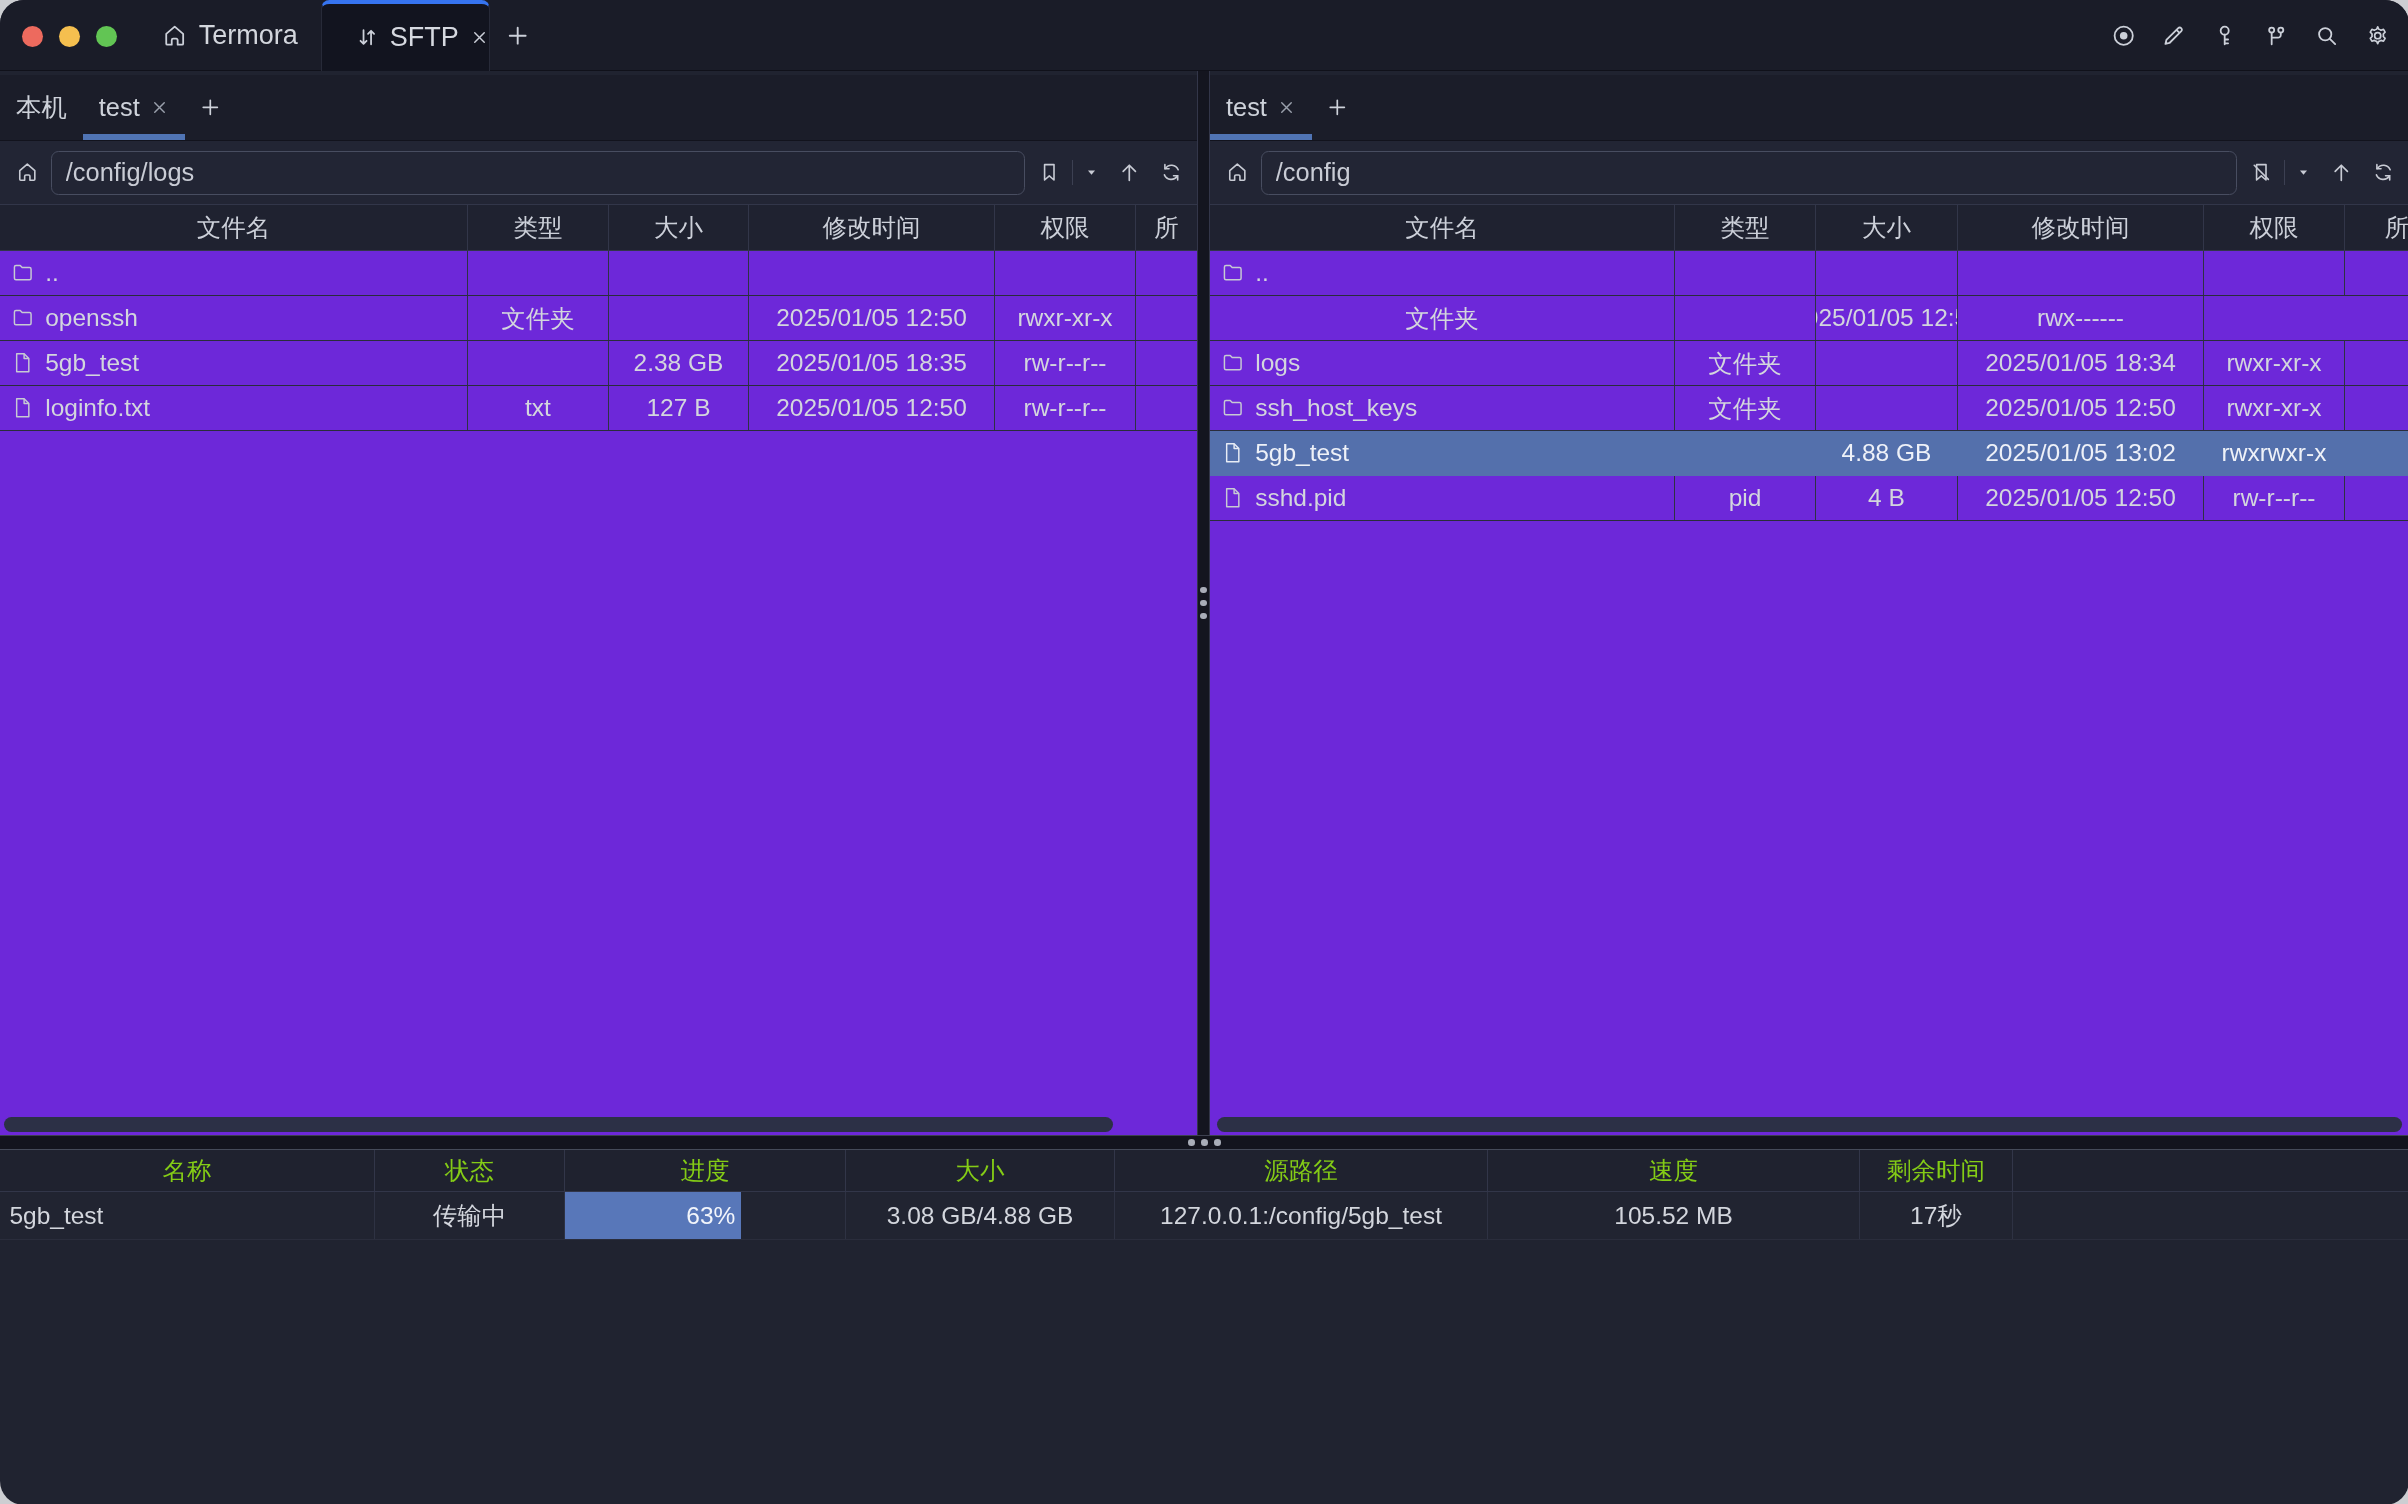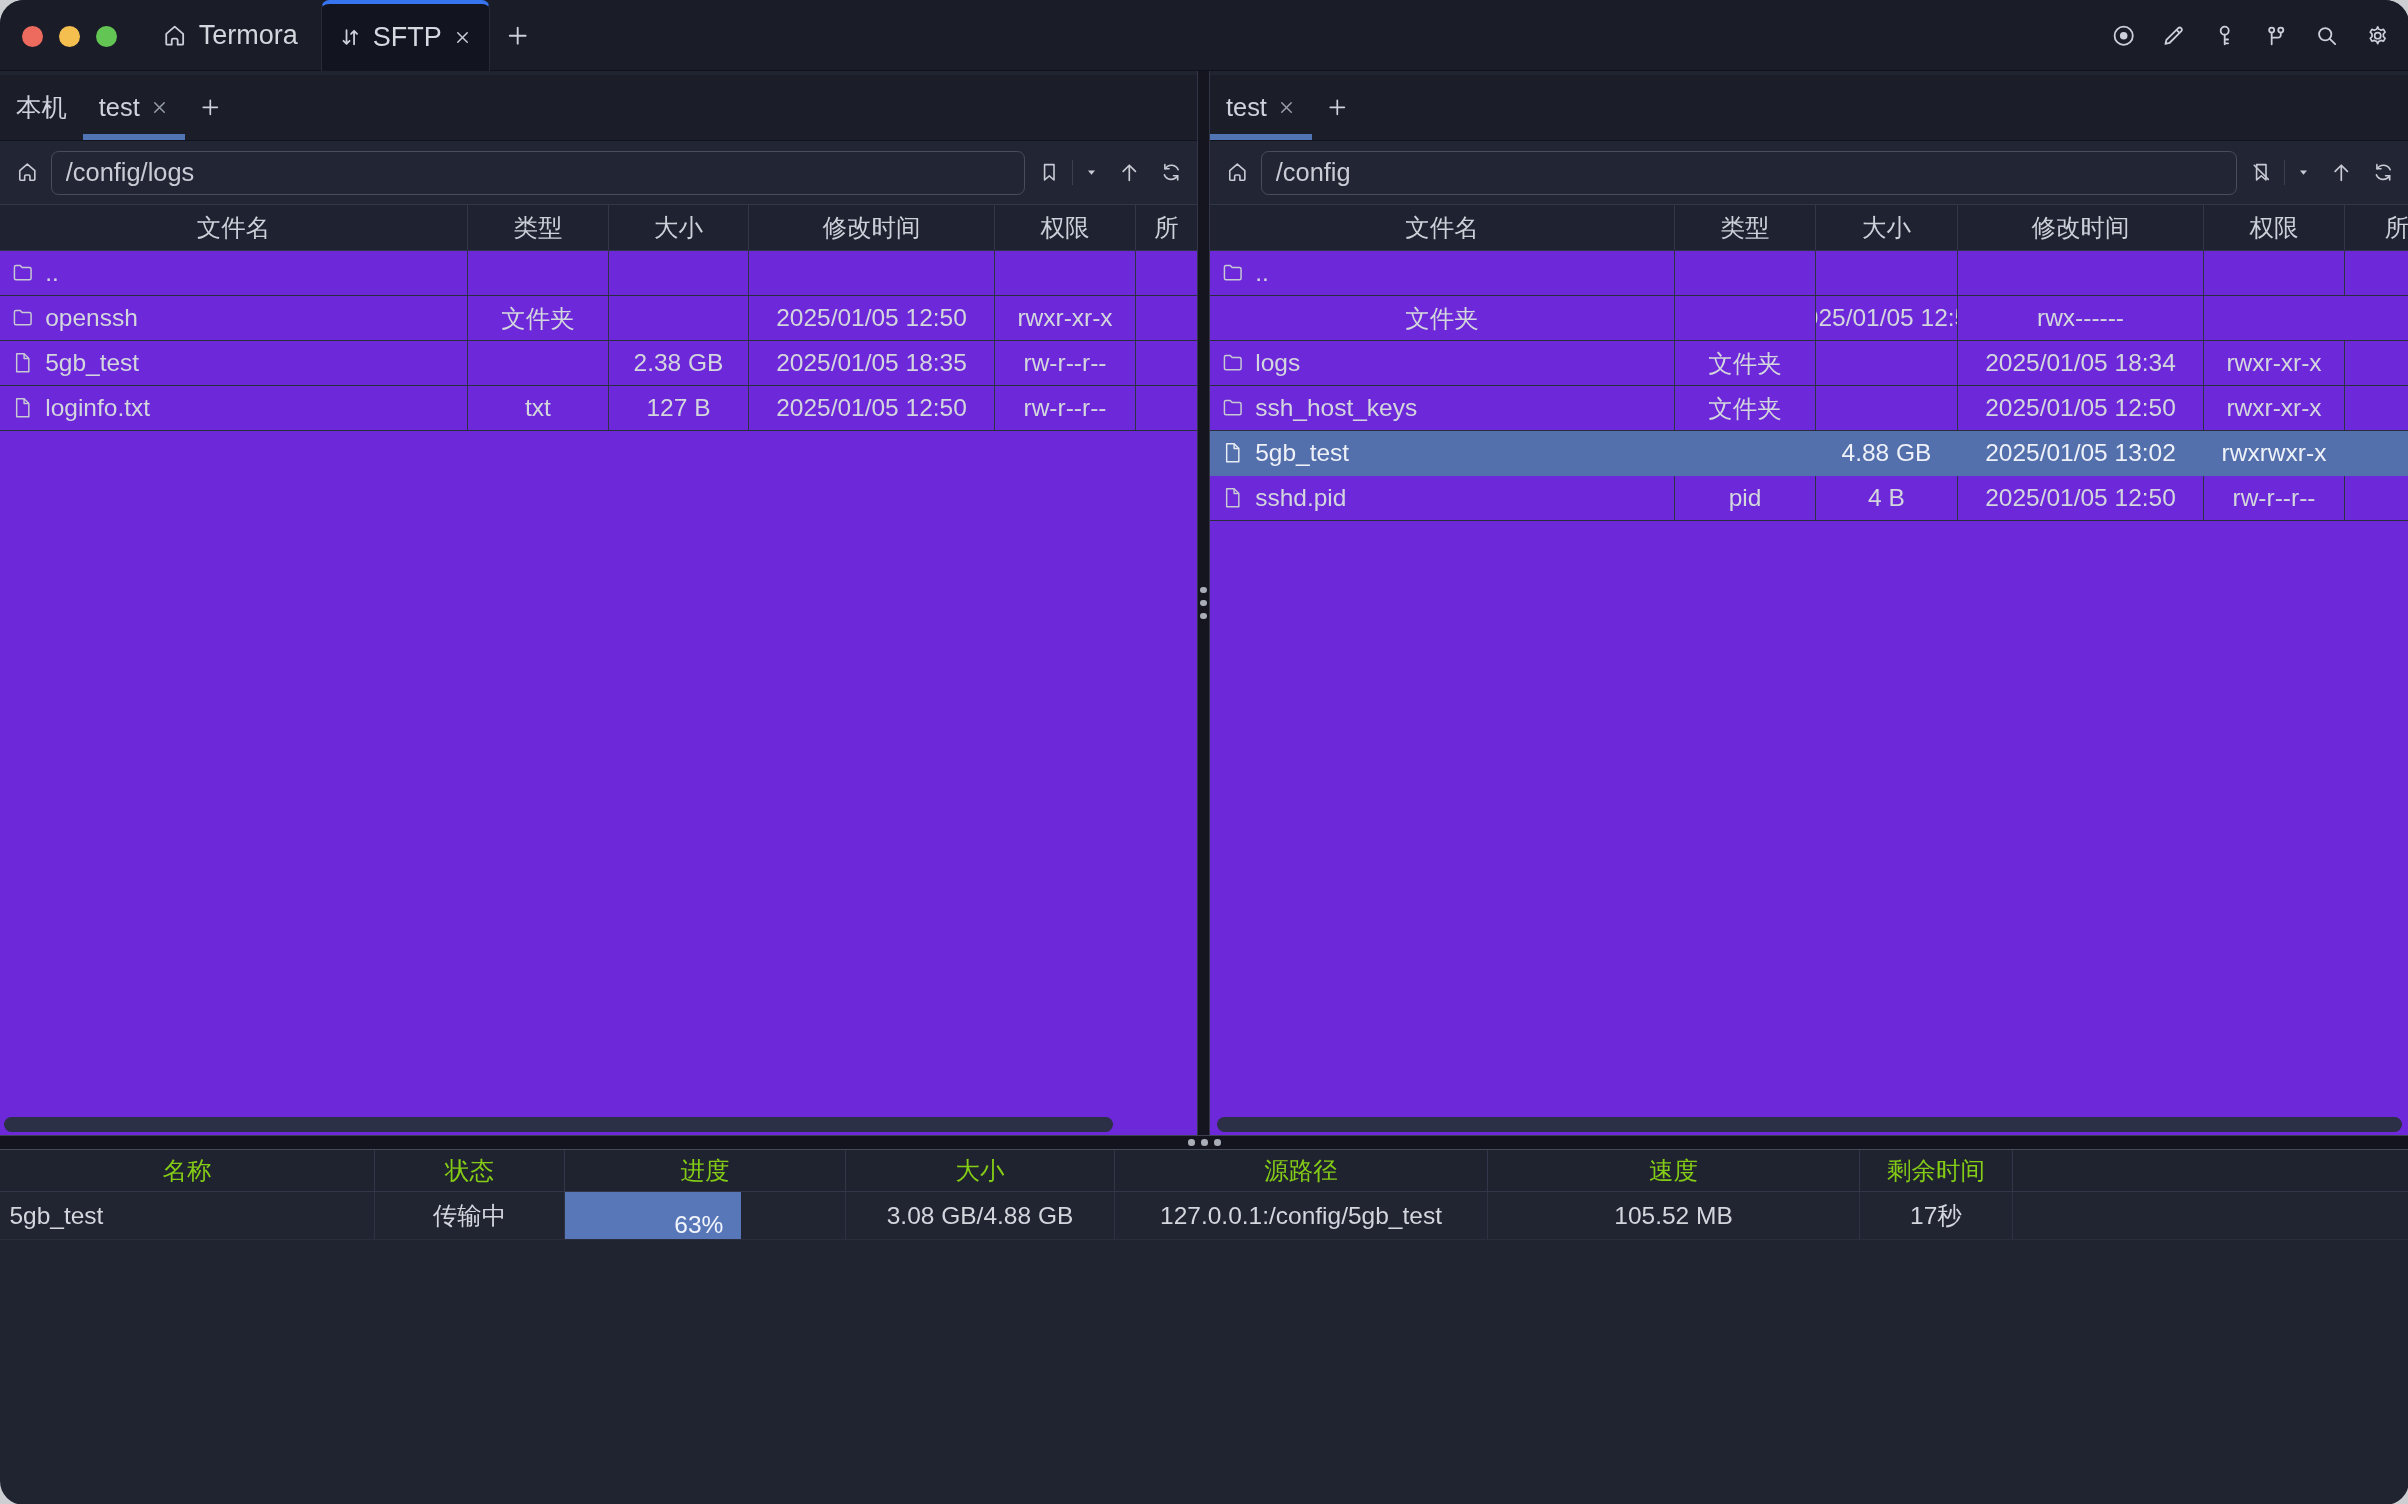--- a/index.html
+++ b/index.html
@@ -5,21 +5,21 @@
   *{box-sizing:border-box;margin:0;padding:0}
   html,body{width:2409px;height:1505px}
   body{background:#cdced2;font-family:"Liberation Sans","DejaVu Sans",sans-serif;position:relative;overflow:hidden}
   .window{position:absolute;inset:0;border-radius:24px;overflow:hidden;background:#202330}
 
   
   .titlebar{position:absolute;left:0;top:0;right:0;height:71px;background:#1a1c28;border-bottom:0.9px solid #10111a}
   .traffic{position:absolute;top:26px;left:21.7px;display:flex;gap:16px}
   .traffic span{width:21px;height:21px;border-radius:50%;display:block}
   .app-home{position:absolute;left:162px;top:0;height:71px;display:flex;align-items:center;gap:11.3px;color:#d3d6dd;font-size:27px}
-  .sftp-tab{position:absolute;left:321px;top:0;width:169px;height:71px;background:#12141f;border:0.9px solid #272a38;border-bottom:none;border-top:4.7px solid #3674f0;border-radius:8.5px 8.5px 0 0;display:flex;align-items:center;justify-content:center;gap:11.3px;color:#d6d9e0;font-size:27px}
+  .sftp-tab{position:absolute;left:321px;top:0;width:169px;height:71px;background:#12141f;border:0.9px solid #272a38;border-bottom:none;border-top:4.7px solid #3674f0;border-radius:8.5px 8.5px 0 0;display:flex;align-items:center;justify-content:flex-end;gap:11.3px;color:#d6d9e0;font-size:27px}
   .tab-plus{position:absolute;left:497px;top:0;height:71px;display:flex;align-items:center;padding:0 7.5px}
   .tb-actions{position:absolute;right:19px;top:0;height:71px;display:flex;align-items:center;gap:25.4px}
   .icon-btn{display:flex;align-items:center;justify-content:center;background:none;border:none;cursor:default}
   .icon-btn svg{display:block;color:#ccd0d9}
   .i27 svg{width:25.4px;height:25.4px}
   .i24 svg{width:22.6px;height:22.6px}
   .i20 svg{width:19px;height:19px}
   .i14 svg{width:13px;height:13px}
 
   
@@ -68,21 +68,21 @@
   .transfer{position:absolute;left:0;right:0;top:1149px}
   .tt-header,.tt-row{display:grid;grid-template-columns:375px 190px 281px 269px 373px 372px 153px 138px 1fr}
   .tt-header{height:43px;background:#1f222f;border-top:0.9px solid #454a59;border-bottom:0.9px solid #323649;color:#84cc16;font-size:24.5px}
   .tt-header .cell{display:flex;align-items:center;justify-content:center;border-right:0.9px solid #323649;overflow:hidden;white-space:nowrap}
   .tt-header .cell:last-child{border-right:none}
   .tt-row{height:48px;background:#212431;color:#d3d6dd;font-size:24.5px;border-bottom:0.9px solid #2a2d3c}
   .tt-row .cell{display:flex;align-items:center;justify-content:center;border-right:0.9px solid #2e3243;overflow:hidden;white-space:nowrap}
   .tt-row .cell:last-child{border-right:none}
   .tt-row .cell.tname{justify-content:flex-start;padding-left:9.4px}
   .tt-row .cell.tprog{display:block;position:relative;padding:0}
-  .tprog .fill{position:absolute;left:0;top:0;bottom:0;background:#5877b9;display:flex;align-items:flex-end;justify-content:flex-end;padding-right:18px;color:#f2f5fb}
+  .tprog .fill{position:absolute;left:0;top:0;bottom:0;background:#5877b9;display:flex;align-items:center;justify-content:flex-end;padding-right:6px;color:#f2f5fb}
 </style>
 </head>
 <body>
 
 <div class="window">
 
   <div class="titlebar">
     <div class="traffic">
       <span style="background:#ed6a5e"></span>
       <span style="background:#f5bf4f"></span>

